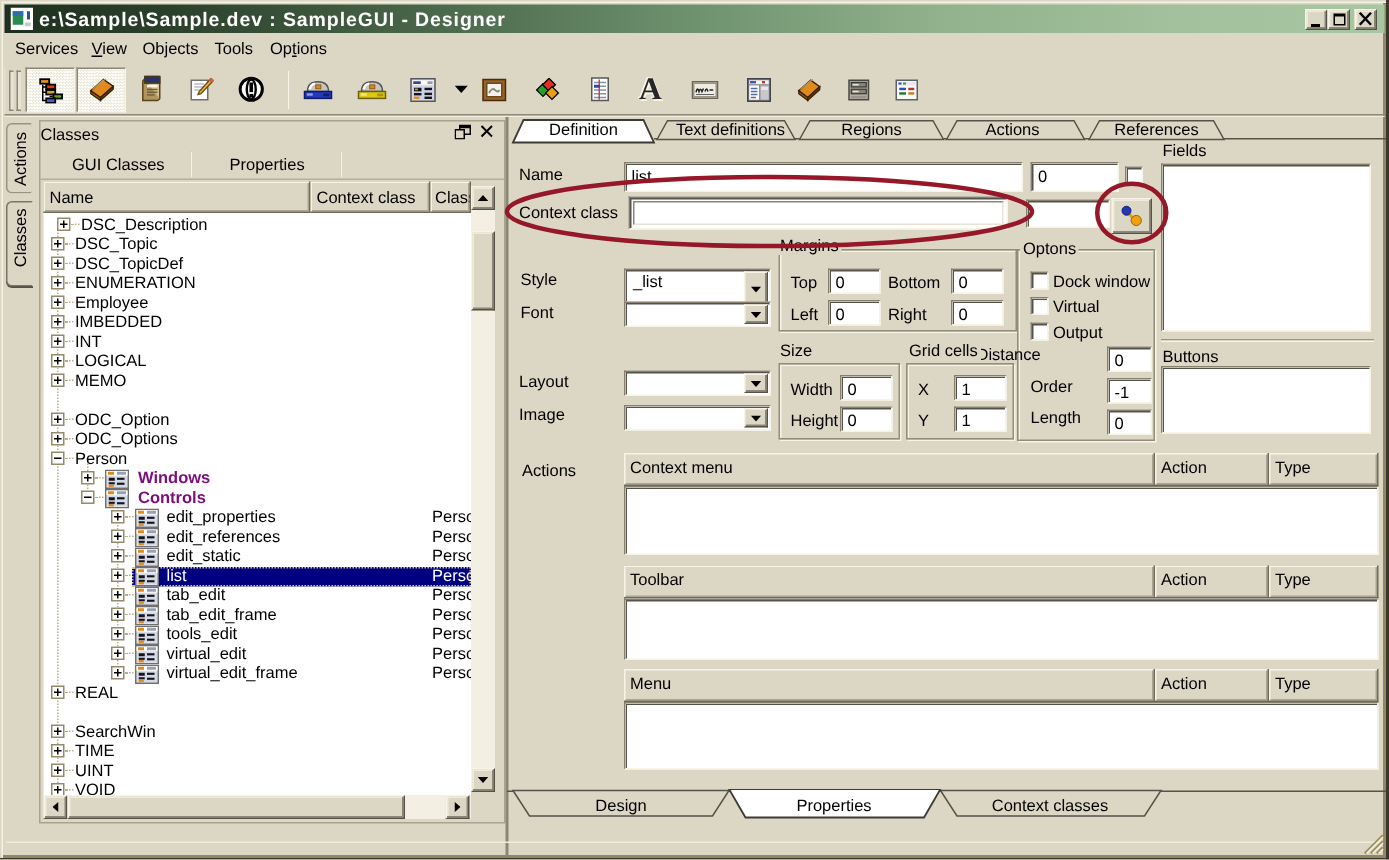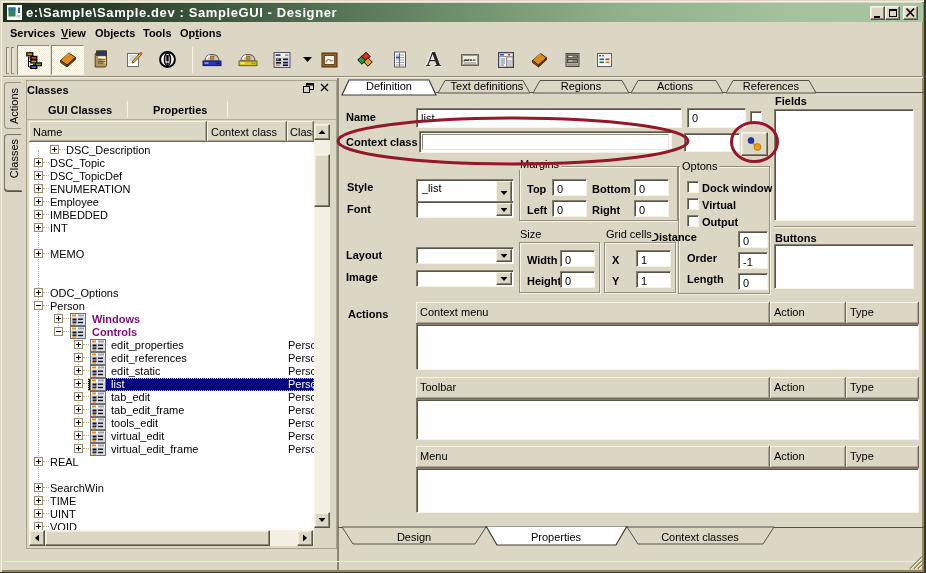--- a/index.html
+++ b/index.html
@@ -10,21 +10,21 @@
   border:1px solid; border-color:#867f6d #f7f3e6 #f7f3e6 #867f6d;
   box-shadow: inset 1px 1px 0 #55524a; padding:3px 0 0 4px; }
 .raised { border:1px solid; border-color:#f7f3e6 #55524a #55524a #f7f3e6;
   box-shadow: inset -1px -1px 0 #8c8677, inset 1px 1px 0 #efeadb; background:#dcd6c5; }
 .group { position:absolute; border:1px solid #928c7a; box-shadow:1px 1px 0 #f7f3e6, inset 1px 1px 0 #f7f3e6; }
 .glabel { position:absolute; background:#dcd6c5; padding:0 2px; line-height:11px; }
 .hdrcell { position:absolute; background:#dcd6c5; border-right:1px solid #6e6a5c; border-bottom:1px solid #6e6a5c;
   box-shadow: inset 1px 1px 0 #f7f3e6, inset -1px -1px 0 #aaa491; padding:4px 0 0 4px; }
 .cb { position:absolute; width:12px; height:12px; background:#fff;
   border:1px solid; border-color:#867f6d #f7f3e6 #f7f3e6 #867f6d; box-shadow: inset 1px 1px 0 #55524a; }
-.lbl { position:absolute; white-space:nowrap; line-height:12px;font-weight:bold; }
+.lbl { position:absolute; white-space:nowrap; line-height:12px; }
 .row { position:absolute; left:29px; width:285px; height:13px; }
 .pm { position:absolute; width:9px; height:9px; background:#fff; border:1px solid #948b6c; top:1px; }
 .pm i { position:absolute; left:1px; top:3px; width:5px; height:1px; background:#000; }
 .pm.plus b { position:absolute; left:3px; top:1px; width:1px; height:5px; background:#000; }
 .pm:after { content:""; position:absolute; left:8px; top:3px; width:6px; height:1px; border-top:1px dotted #b9ae8c; }
 .tlbl { position:absolute; top:0px; line-height:13px; white-space:nowrap; }
 .c2 { position:absolute; left:259px; top:0; line-height:13px; }
 .arrowbtn { position:absolute; background:#dcd6c5; border:1px solid; border-color:#f7f3e6 #55524a #55524a #f7f3e6;
   box-shadow: inset -1px -1px 0 #8c8677, inset 1px 1px 0 #efeadb; }
 .combo { position:absolute; background:#fff; border:1px solid; border-color:#867f6d #f7f3e6 #f7f3e6 #867f6d;
@@ -246,21 +246,21 @@
           <rect x="8" y="5.5" width="5" height="1.4" fill="#14141c"></rect>
           <rect x="2.5" y="8.5" width="4" height="1.4" fill="#14141c"></rect>
           <rect x="8" y="8.8" width="5" height="1.4" fill="#14141c"></rect>
           <rect x="2.5" y="10" width="3.4" height="1.6" fill="#e28a1a"></rect>
         </g>
 </defs>
     </svg>
 <div class="abs" style="left:9px;top:8px;width:1px;height:372px;border-left:1px dotted #b9ae8c;"></div>
 <div class="abs" style="left:29px;top:164px;width:1px;height:26px;border-left:1px dotted #b9ae8c;"></div>
 <div class="abs" style="left:49px;top:190px;width:1px;height:117px;border-left:1px dotted #b9ae8c;"></div>
-<div class="row" style="left:16px;top:2px;">
+<div class="row" style="left:4px;top:2px;">
       <i class="pm plus" style="left:5px">
         <i></i>
         <b></b>
       </i>
       <span class="tlbl" style="left:21px">DSC_Description</span>
     </div>
 <div class="row" style="left:0;top:15px;">
       <i class="pm plus" style="left:5px">
         <i></i>
         <b></b>
@@ -295,26 +295,40 @@
       </i>
       <span class="tlbl" style="left:21px">IMBEDDED</span>
     </div>
 <div class="row" style="left:0;top:80px;">
       <i class="pm plus" style="left:5px">
         <i></i>
         <b></b>
       </i>
       <span class="tlbl" style="left:21px">INT</span>
     </div>
+<div class="row" style="left:0;top:93px;">
+      <i class="pm plus" style="left:5px">
+        <i></i>
+        <b></b>
+      </i>
+      <span class="tlbl" style="left:21px">LOGICAL</span>
+    </div>
 <div class="row" style="left:0;top:106px;">
       <i class="pm plus" style="left:5px">
         <i></i>
         <b></b>
       </i>
       <span class="tlbl" style="left:21px">MEMO</span>
+    </div>
+<div class="row" style="left:0;top:132px;">
+      <i class="pm plus" style="left:5px">
+        <i></i>
+        <b></b>
+      </i>
+      <span class="tlbl" style="left:21px">ODC_Option</span>
     </div>
 <div class="row" style="left:0;top:145px;">
       <i class="pm plus" style="left:5px">
         <i></i>
         <b></b>
       </i>
       <span class="tlbl" style="left:21px">ODC_Options</span>
     </div>
 <div class="row" style="left:0;top:158px;">
       <i class="pm" style="left:5px">

